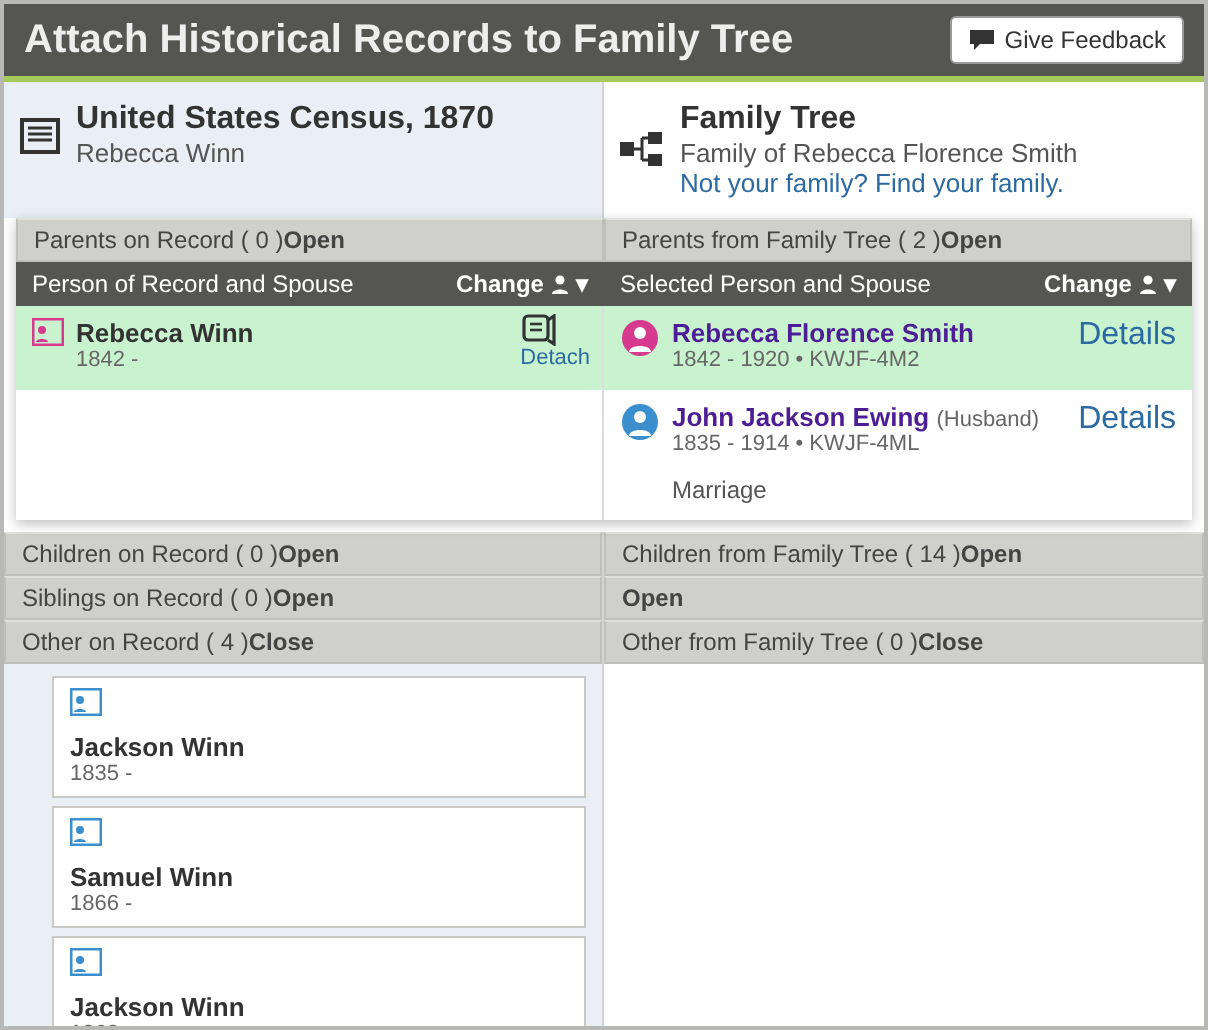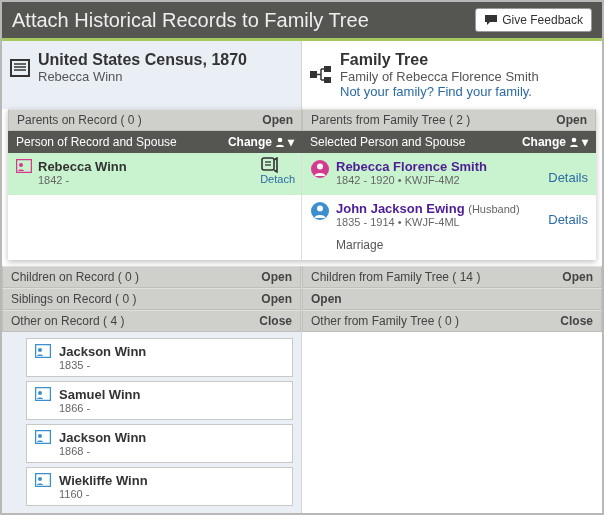--- a/index.html
+++ b/index.html
@@ -1,46 +1,46 @@
 <!DOCTYPE html>
 <html><head>
 <meta charset="utf-8">
 <style>
   * { box-sizing: border-box; margin: 0; padding: 0; }
   body { font-family: Arial, Helvetica, sans-serif; font-size: 13px; color: #333; background: #e0dfdd; }
   .frame { width: 604px; height: 515px; background: #fff; border: 2px solid #b8b8b6; position: relative; overflow: hidden; }
   .topbar { background: #555551; color: #fff; padding: 6px 10px; display: flex; align-items: center; justify-content: space-between; border-bottom: 3px solid #a6c95e; }
-  .topbar h1 { font-size: 20px; font-weight: normal; color: #eee; }
+  .topbar h1 { font-size: 20px; font-weight: bold; color: #eee; }
   .feedback { background: #fff; color: #333; border: 1px solid #999; border-radius: 3px; padding: 4px 8px; font-size: 12px; display: flex; align-items: center; gap: 4px; cursor: pointer; }
   .columns { display: flex; }
   .col { width: 50%; }
   .colhead { padding: 10px 8px 10px 8px; display: flex; align-items: center; gap: 8px; }
   .col-left { background: #e9eff5; border-right: 1px solid #d5d5d5; }
   .col-right { background: #fff; }
   .title-block h2 { font-size: 16px; font-weight: bold; color: #333; }
   .title-block .sub { font-size: 13px; color: #555; }
   .link { color: #2c6aa3; cursor: pointer; }
-  .section-row { background: #cfcfcb; border: 1px solid #bfbfbb; border-top: 1px solid #e0e0dc; display: flex; justify-content: space-between; align-items: center; padding: 3px 8px; font-size: 12px; color: #444; }
+  .section-row { background: #cfcfcb; border: 1px solid #bfbfbb; border-top: 1px solid #e0e0dc; display: flex; align-items: center; padding: 3px 8px; font-size: 12px; color: #444; }
   .section-dark { background: #555551; color: #fff; display: flex; justify-content: space-between; align-items: center; padding: 4px 8px; font-size: 12px; }
   .section-dark .action { color: #fff; display:flex; align-items:center; gap:3px }
   .action { color: #444; cursor: pointer; font-weight: bold; }
   .panel { background:#fff; margin:0 6px; box-shadow: 0 2px 6px rgba(0,0,0,.25); position:relative; }
   .panel .section-row, .panel .section-dark { margin:0 }
   .spouse-area { display:flex; min-height:95px; }
   .spouse-col { width:50%; border-right:1px solid #ddd; }
   .spouse-col:last-child { border-right:none; }
   .person-hl { background:#c9f3cf; padding:6px 8px; display:flex; align-items:flex-start; gap:6px; position:relative; min-height:42px; }
   .person-row { padding:6px 8px; display:flex; align-items:flex-start; gap:6px; position:relative; }
   .pname { font-weight:bold; color:#333; font-size:13px; }
   .pname.link { color:#4c1d95; }
   .pmeta { font-size:11px; color:#666; }
   .detach { position:absolute; right:6px; top:4px; text-align:center; font-size:11px; color:#2c6aa3; cursor:pointer; }
-  .details { position:absolute; right:8px; top:17px; font-size:13px; color:#2c6aa3; cursor:pointer; }
+  .details { position:absolute; right:8px; top:6px; font-size:16px; color:#2c6aa3; cursor:pointer; }
   .other-list { background:#e9eff5; padding:2px 8px 6px 24px; }
-  .other-item { background:#fff; border:1px solid #c8c8c4; margin:4px 0; padding:5px 8px; display:flex; gap:8px; align-items:flex-start; }
+  .other-item { background:#fff; border:1px solid #c8c8c4; margin:4px 0; padding:5px 8px; display:flex; gap:8px; align-items:flex-start;flex-direction:column; }
   .icon-doc { width:20px; height:18px; }
   .icon-tree { width:22px; height:18px; }
   .icon-person { width:20px; height:20px; flex-shrink:0; }
   .icon-psm { width:16px; height:14px; flex-shrink:0; }
   svg { display:block; }
   .grid { display:flex; }
   .half { width:50%; }
   .half .section-row { border-left:1px solid #bfbfbb; }
   .marriage { font-size:12px; color:#555; padding:4px 8px 8px 34px; }
 </style>

